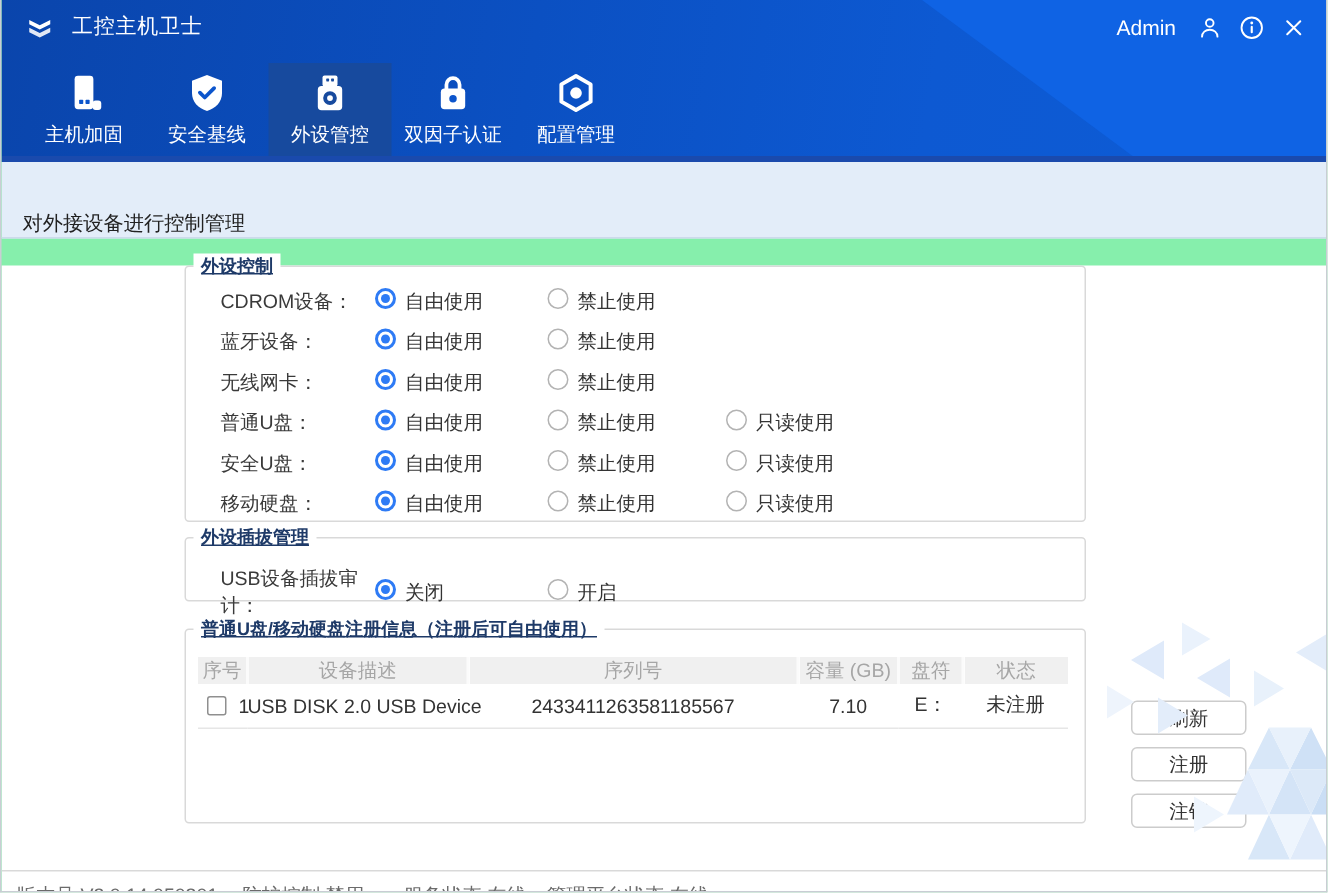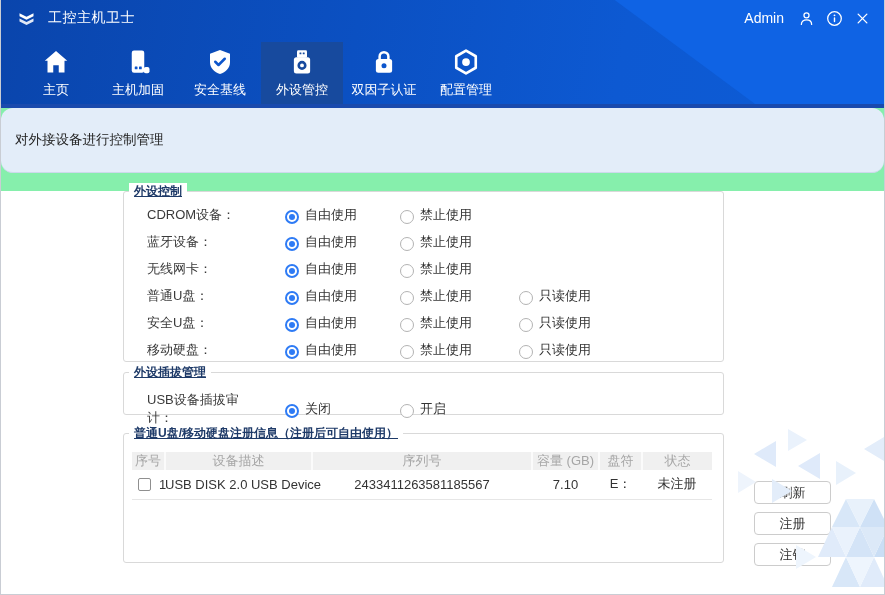--- a/index.html
+++ b/index.html
@@ -30,40 +30,40 @@
   .tb-icon{ width:19px; height:19px; display:block; cursor:pointer; }
   
   .nav{ position:relative; display:flex; padding-left:14px; height:68px; }
   .tab{ width:82px; height:62px; margin-top:6px; display:flex; flex-direction:column; align-items:center; justify-content:flex-start; cursor:pointer; }
   .tab.active{ background:#174a9e; }
   .tab-icon{ width:30px; height:30px; margin-top:5px; display:block; }
   .tab-label{ font-size:13px; margin-top:4px; white-space:nowrap; }
   .nav-bottom{ height:4px; background:#1a4aad; }
   
   .subtitle-bar{
-    height:65px; background:#e3edf9; border-bottom:1px solid #cdd9ec;
-    display:flex; align-items:center; padding-left:14px;
-    font-size:13.5px; color:#222;border-radius:12px;
+    height:51px; background:#e3edf9; border-bottom:1px solid #cdd9ec;
+    display:flex; align-items:flex-end; padding-left:14px;
+    font-size:13.5px; color:#222;
   }
   
   .content{ position:relative; height:403px; background:#fff; color:#333; font-size:13px; }
   .fieldset{
     position:relative; margin-left:122px; width:601px;
     border:1px solid #d9d9d9; border-radius:3px; background:#fff;
   }
   .legend{
     position:absolute; top:-9px; left:5px; background:#fff; padding:0 5px;
     font-size:12px; font-weight:bold; color:#1e3a68; line-height:17px; white-space:nowrap;text-decoration:underline;
   }
   .fs-peripheral{ margin-top:18px; height:171px; padding-top:9px; }
   .fs-plug{ margin-top:10px; height:43px; padding-top:18px; }
   .fs-register{ margin-top:18px; height:130px; padding-top:18px; }
   .ctl-row{ display:grid; grid-template-columns:103px 115px 119px auto; align-items:center; height:27px; padding-left:23px; }
   .ctl-label{ color:#3a3a3a; }
-  .opt{ display:flex; align-items:flex-end; gap:6px; cursor:pointer;margin-left:35px; }
+  .opt{ display:flex; align-items:flex-start; gap:6px; cursor:pointer; }
   .radio{ width:14px; height:14px; border-radius:50%; background:#fff; border:1px solid #b3b3b3; position:relative; flex:none; }
   .radio.checked{ border:2px solid #2e7bf5; }
   .radio.checked::after{ content:""; position:absolute; left:2px; top:2px; width:6px; height:6px; border-radius:50%; background:#2e7bf5; }
   
   .reg-table{ margin-left:8px; width:580px; border-collapse:collapse; table-layout:fixed; }
   .reg-table th{
     height:18px; background:#f0f0f0; color:#a6a6a6; font-weight:normal; font-size:13px;
     border-left:2px solid #fbfbfb; overflow:hidden; white-space:nowrap;
   }
   .reg-table th:first-child{ border-left:none; }
@@ -114,26 +114,20 @@
           <circle cx="12" cy="8" r="1.2" fill="#fff"></circle>
           <rect x="11.1" y="10.4" width="1.8" height="6.2" rx="0.9" fill="#fff"></rect>
         </svg>
         <svg class="tb-icon" viewBox="0 0 24 24">
           <path d="M6.5 6.5 L17.5 17.5 M17.5 6.5 L6.5 17.5" stroke="#fff" stroke-width="1.7" stroke-linecap="round"></path>
         </svg>
       </div>
     </div>
 
     <div class="nav">
-      <div class="tab">
-        <svg class="tab-icon" viewBox="0 0 24 24">
-          <path d="M12 3.2 L21 11 h-2.2 V20.4 h-4.6 v-5.8 h-4.4 v5.8 H5.2 V11 H3 Z" fill="#fff"></path>
-        </svg>
-        <span class="tab-label">主页</span>
-      </div>
       <div class="tab">
         <svg class="tab-icon" viewBox="0 0 24 24">
           <rect x="7" y="2.8" width="10" height="17.8" rx="1.8" fill="#fff"></rect>
           <rect x="9.4" y="15.6" width="2.2" height="2.2" rx="0.4" fill="#0c55cc"></rect>
           <rect x="12.8" y="15.6" width="2.2" height="2.2" rx="0.4" fill="#0c55cc"></rect>
           <rect x="16.6" y="16" width="4.6" height="5" rx="1.6" fill="#fff"></rect>
         </svg>
         <span class="tab-label">主机加固</span>
       </div>
       <div class="tab">

